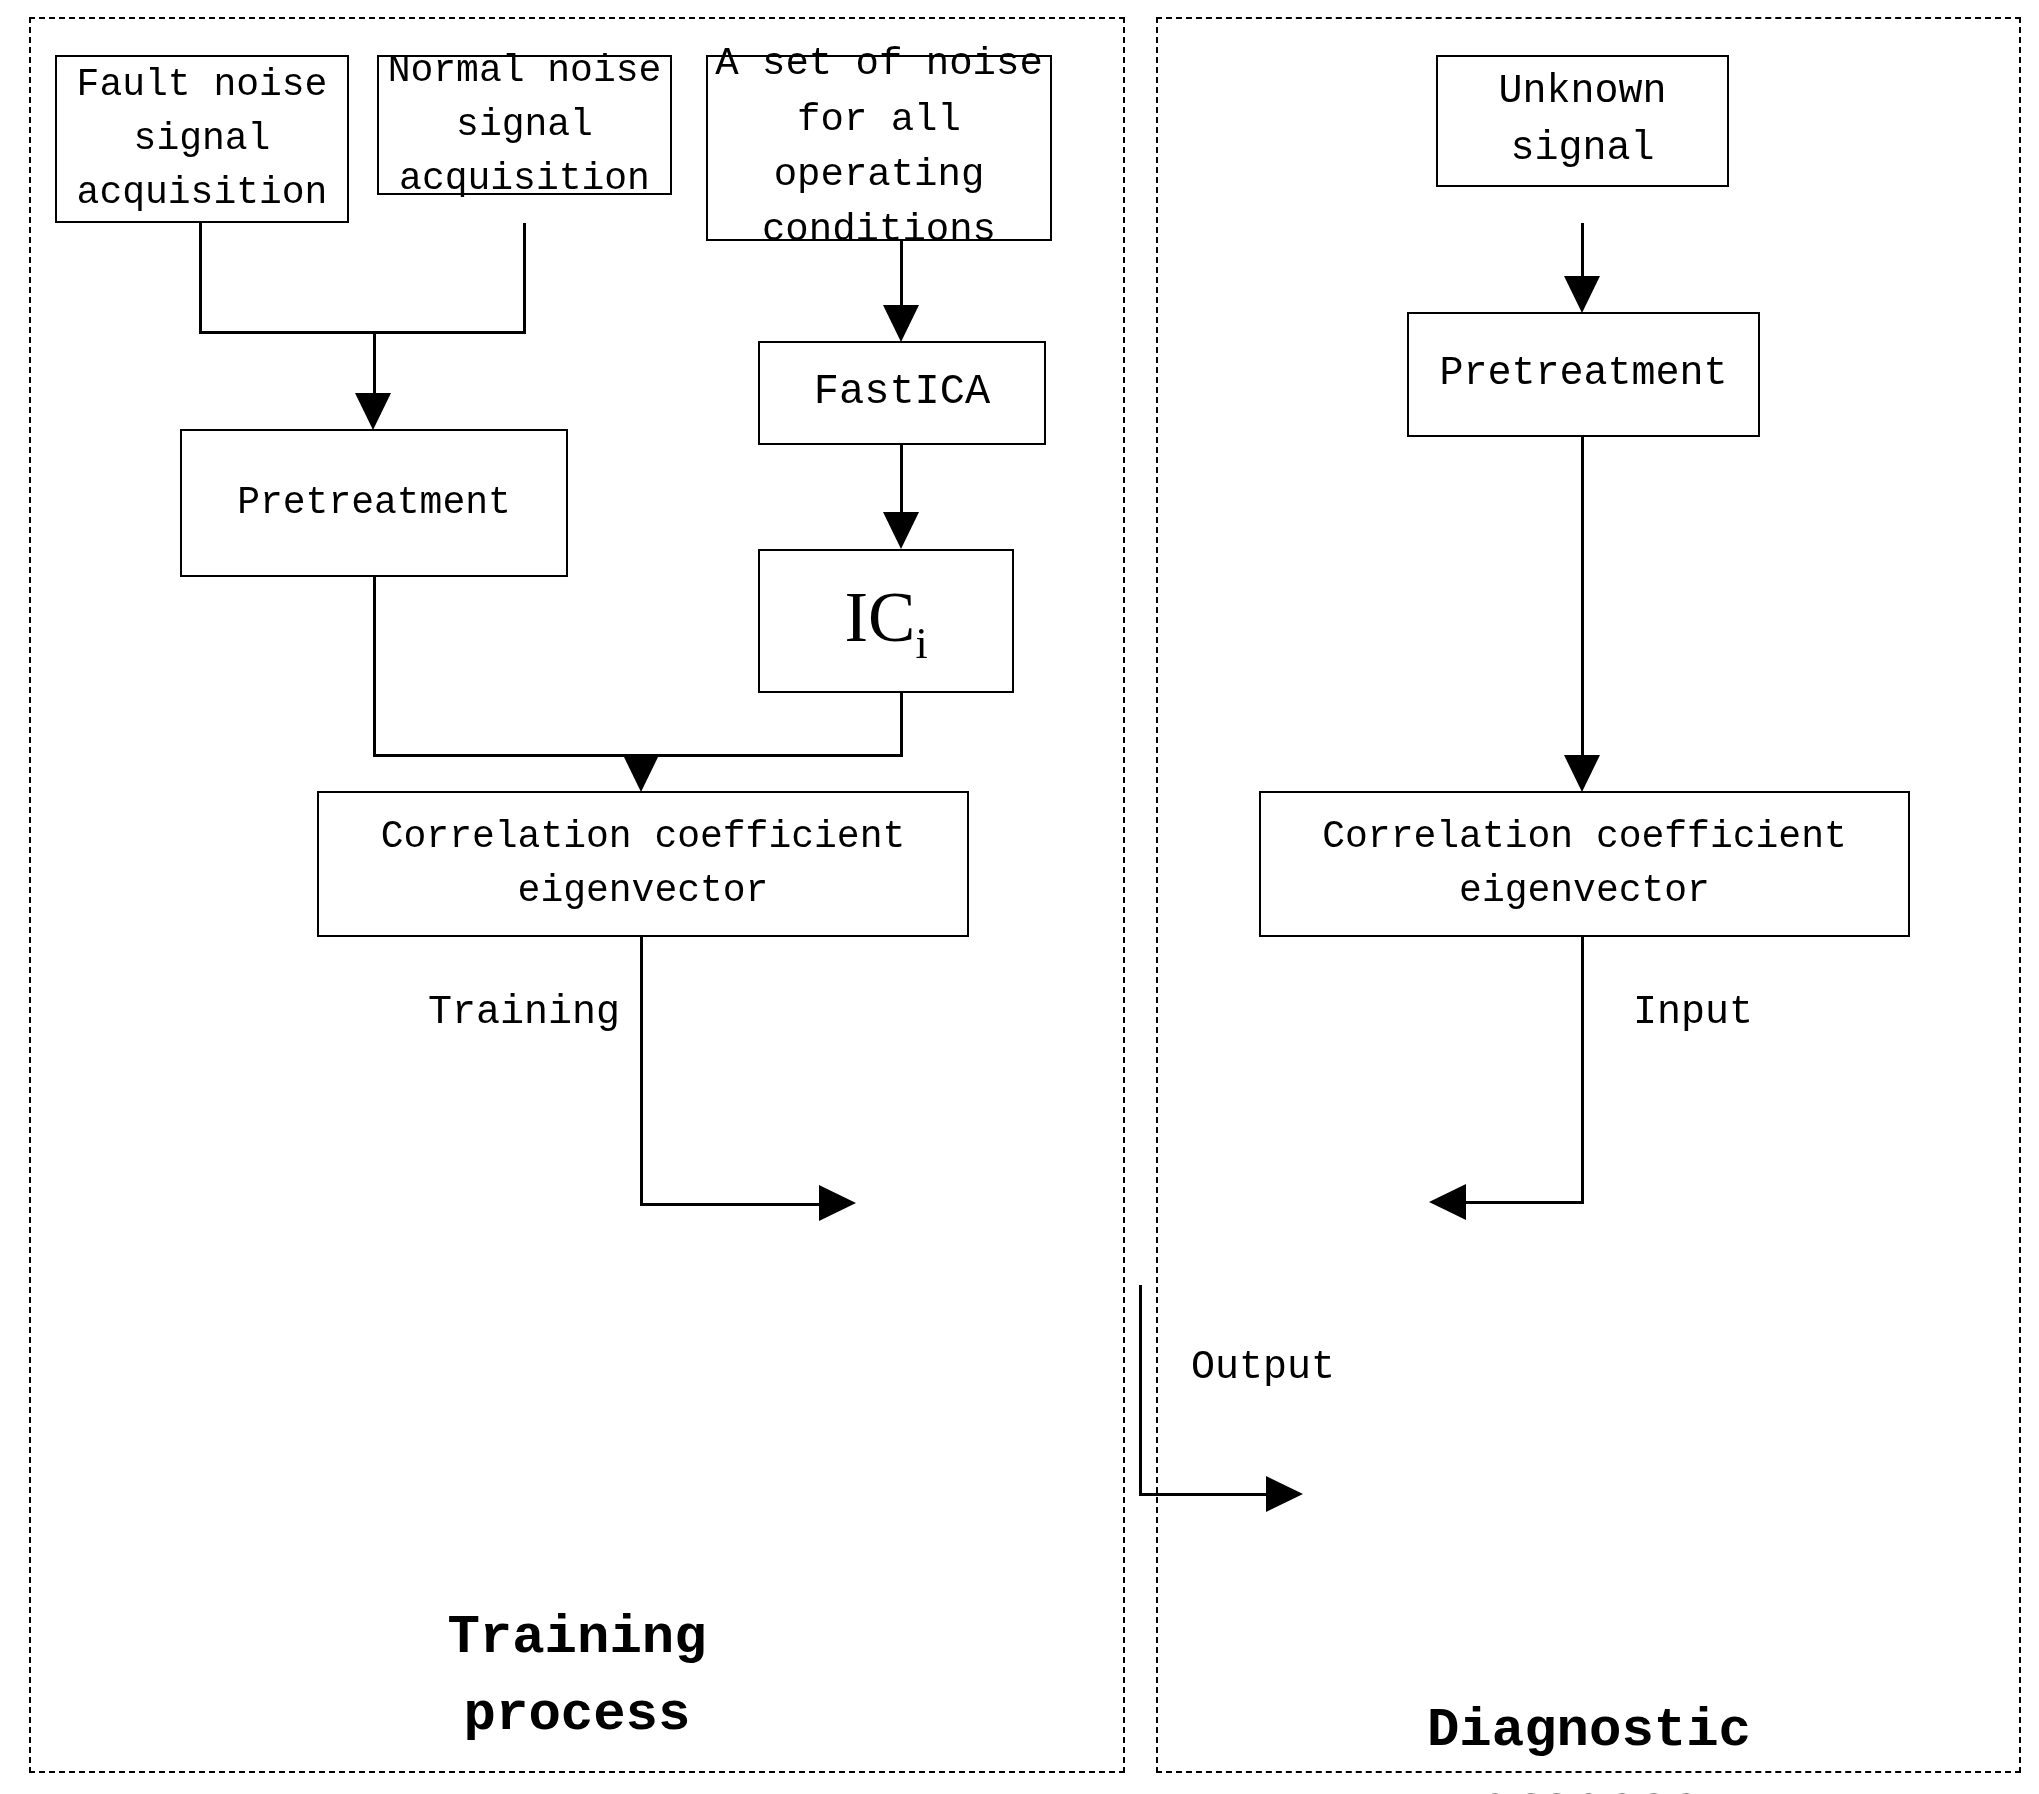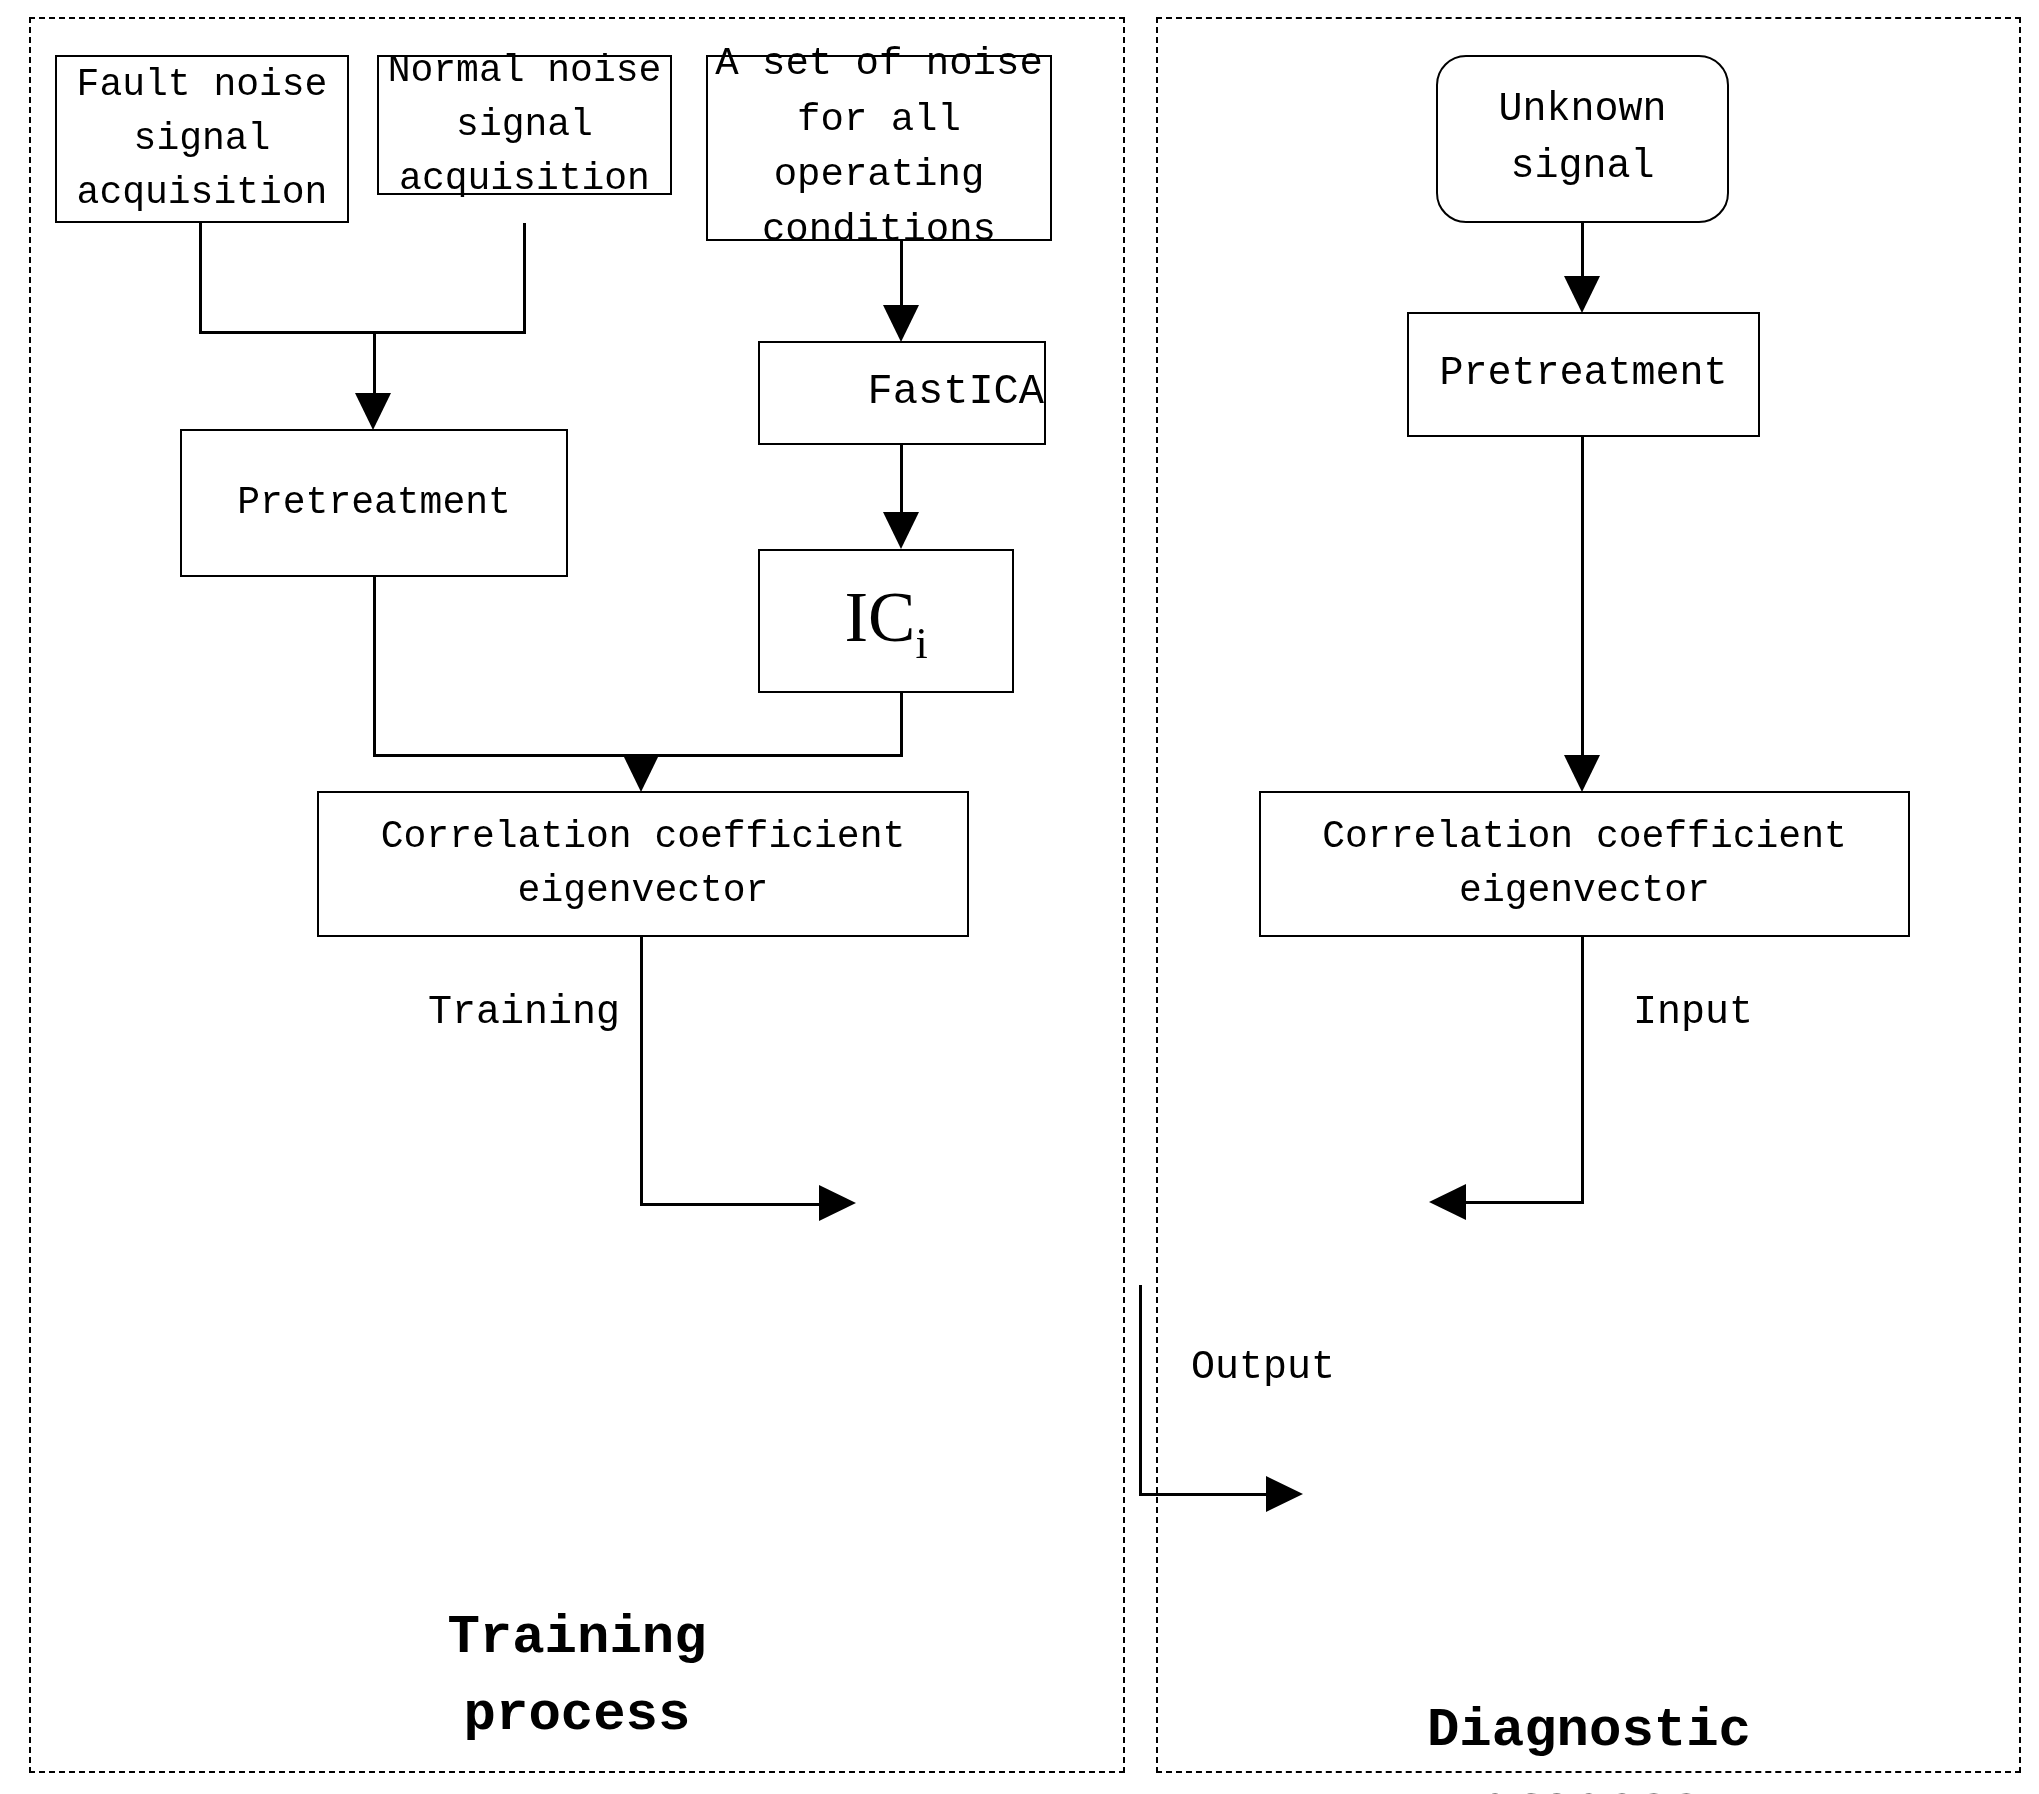--- a/index.html
+++ b/index.html
@@ -102,29 +102,29 @@
   <div class="box" style="left:377px; top:55px; width:295px; height:140px; font-size:38px;"><span>Normal noise
 signal
 acquisition</span></div>
 
   <div class="box" style="left:706px; top:55px; width:346px; height:186px; font-size:39px;"><span>A set of noise
 for all operating
 conditions</span></div>
 
   <div class="box" style="left:180px; top:429px; width:388px; height:148px; font-size:38px;"><span>Pretreatment</span></div>
 
-  <div class="box" style="left:758px; top:341px; width:288px; height:104px; font-size:42px;justify-content:flex-end;"><span>FastICA</span></div>
+  <div class="box" style="left:758px; top:341px; width:288px; height:104px; font-size:42px;"><span>FastICA</span></div>
 
   <div class="box" style="left:758px; top:549px; width:256px; height:144px;"><span><span class="ic-base">IC</span><span class="ic-sub">i</span></span></div>
 
   <div class="box" style="left:317px; top:791px; width:652px; height:146px; font-size:38px;"><span>Correlation coefficient
 eigenvector</span></div>
 
 
-  <div class="box" style="left:1436px; top:55px; width:293px; height:168px; font-size:40px;border-radius:30px;"><span>Unknown
+  <div class="box" style="left:1436px; top:55px; width:293px; height:132px; font-size:40px;"><span>Unknown
 signal</span></div>
 
   <div class="box" style="left:1407px; top:312px; width:353px; height:125px; font-size:40px;"><span>Pretreatment</span></div>
 
   <div class="box" style="left:1259px; top:791px; width:651px; height:146px; font-size:38px;"><span>Correlation coefficient
 eigenvector</span></div>
 
 
   <div class="edge-label" style="left:394px; top:990px; width:226px; text-align:right;">Training</div>
 

